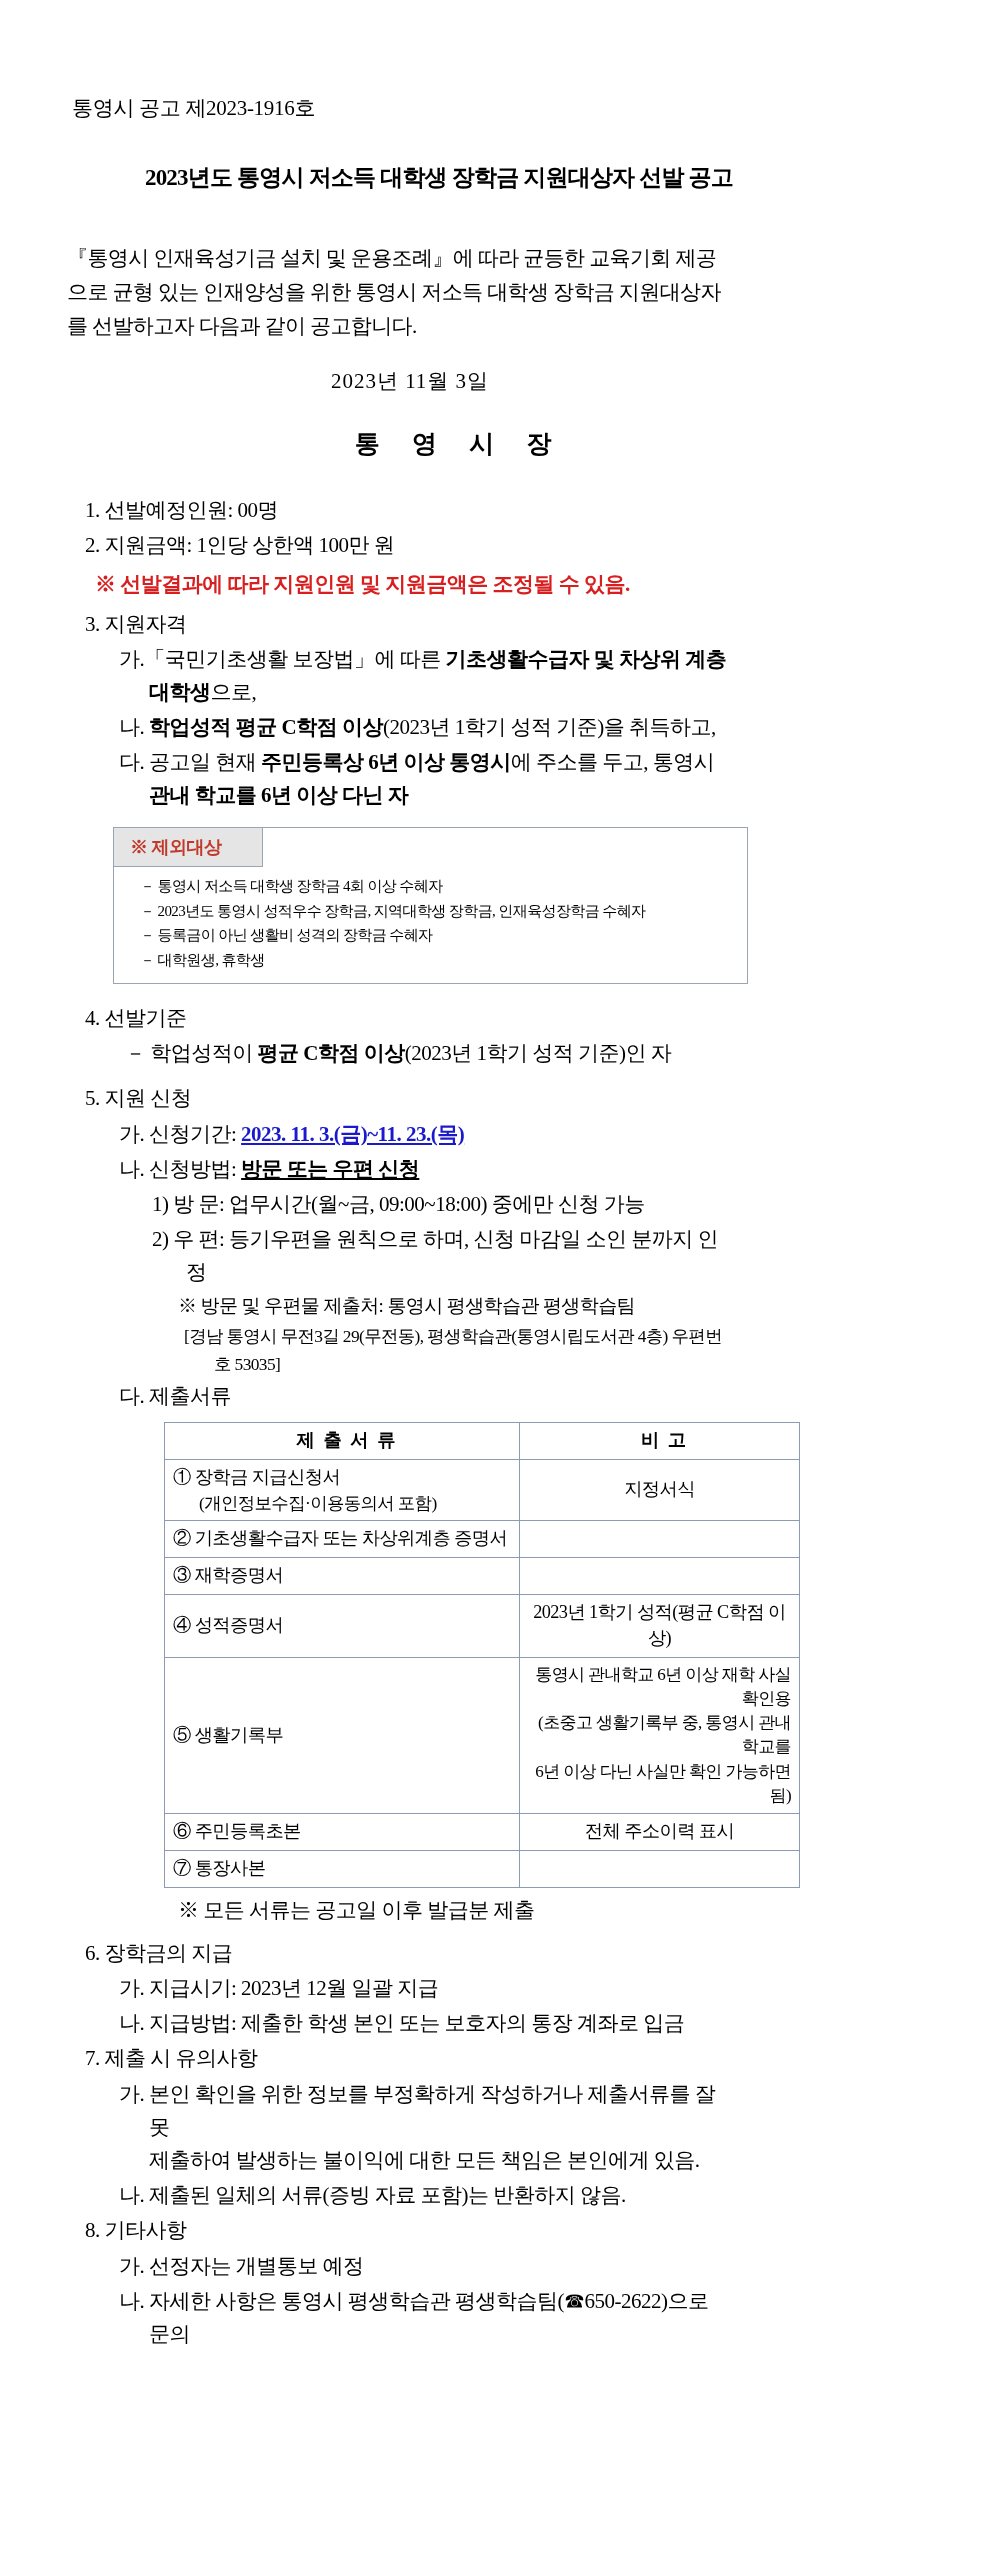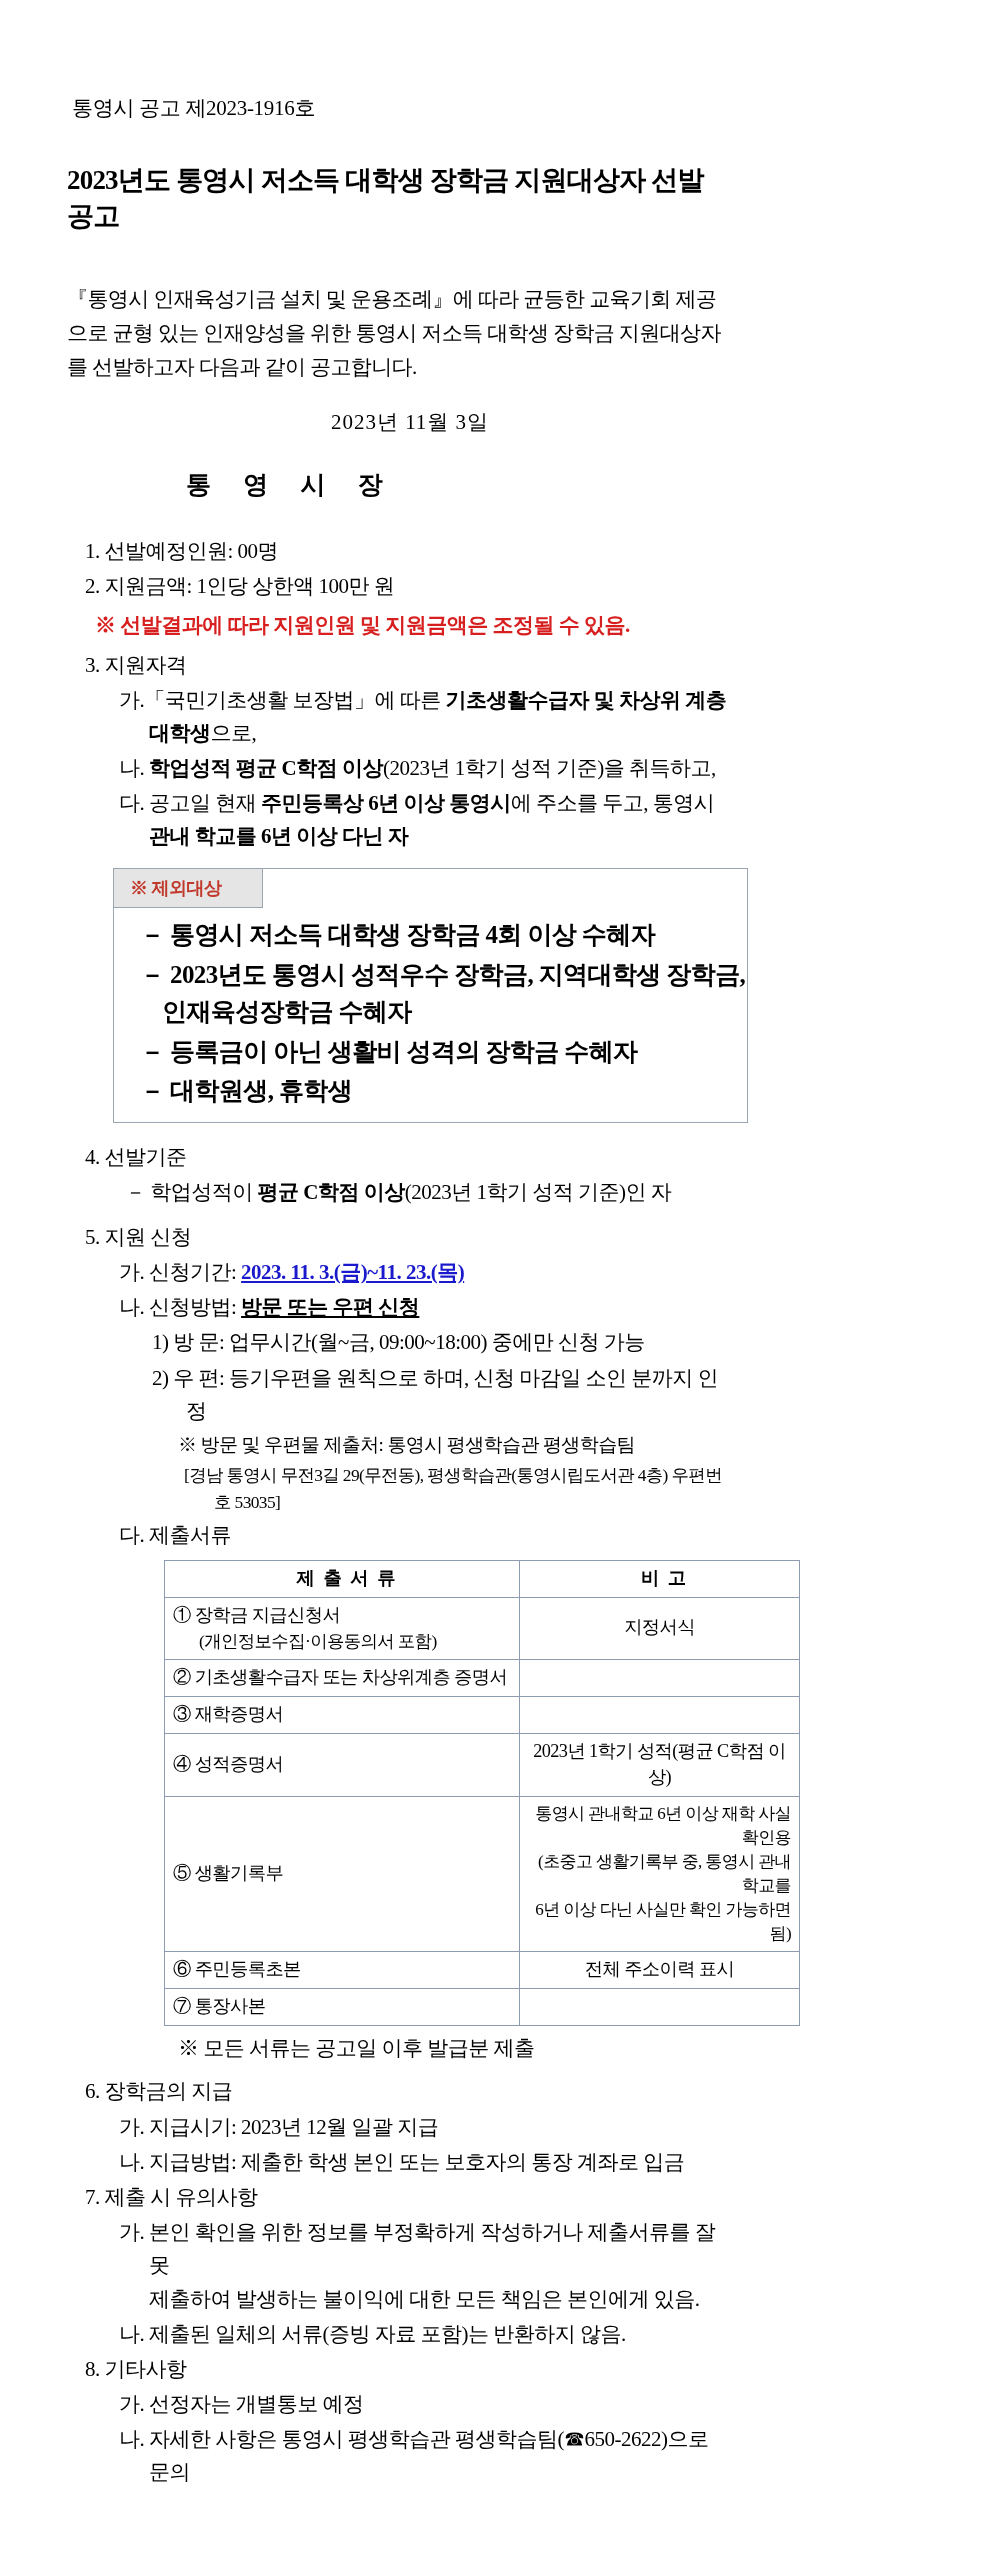--- a/index.html
+++ b/index.html
@@ -22,42 +22,43 @@
     position: relative;
   }
 
   
   .doc-number {
     font-size: 21px;
     letter-spacing: -0.3px;
     margin: 0 0 40px 5px;
   }
   .doc-title {
-    text-align: left;
-    font-size: 27px;
+    text-align: right;
+    font-size: 23px;
     font-weight: bold;
     letter-spacing: -0.8px;
     margin: 0 0 48px 0;
   }
   .intro {
     font-size: 21px;
     line-height: 1.62;
     letter-spacing: -0.6px;
     text-indent: 0;
     margin: 0 0 24px 0;
   }
   .intro p { margin: 0; }
   .date-line {
     text-align: center;
     font-size: 21px;
     letter-spacing: 1px;
     margin: 0 0 32px 0;
     padding-left: 20px;
   }
   .issuer {
+    text-align: center;
     font-size: 25px;
     font-weight: bold;
     letter-spacing: 13px;
     margin: 0 0 34px 0;
     padding-left: 119px;
   }
 
   
   .sec {
     font-size: 21px;
@@ -134,26 +135,25 @@
     width: 149px;
     box-sizing: border-box;
     border-bottom: 1px solid #9aa5b1;
     border-right: 1px solid #9aa5b1;
   }
   .excl-body {
     padding: 8px 0 10px 0;
   }
   .excl-body p {
     margin: 0 0 2px 0;
-    font-size: 25px;
+    font-size: 15px;
     letter-spacing: -0.6px;
     padding-left: 48px;
     text-indent: -22px;
     line-height: 1.5;
-    font-weight: bold;
   }
 
   
   .tbl-wrap {
     margin: 8px 0 6px 97px;
     width: 635px;
   }
   table.docs {
     border-collapse: collapse;
     width: 635px;

